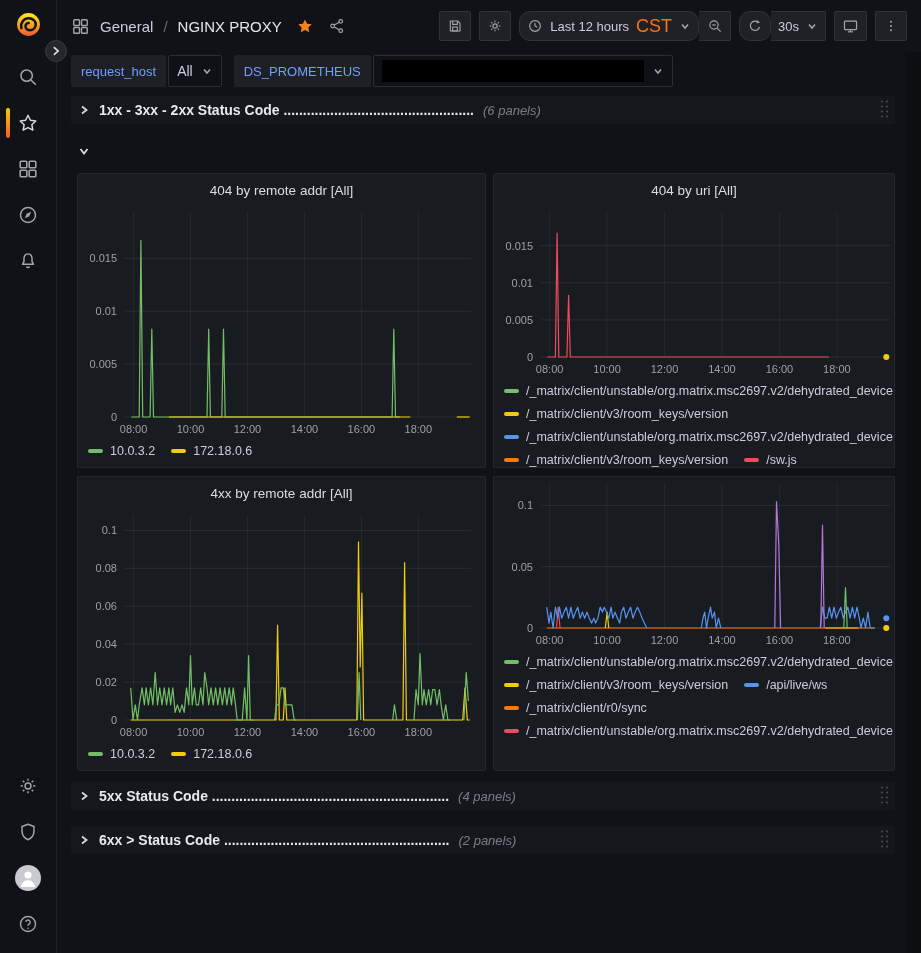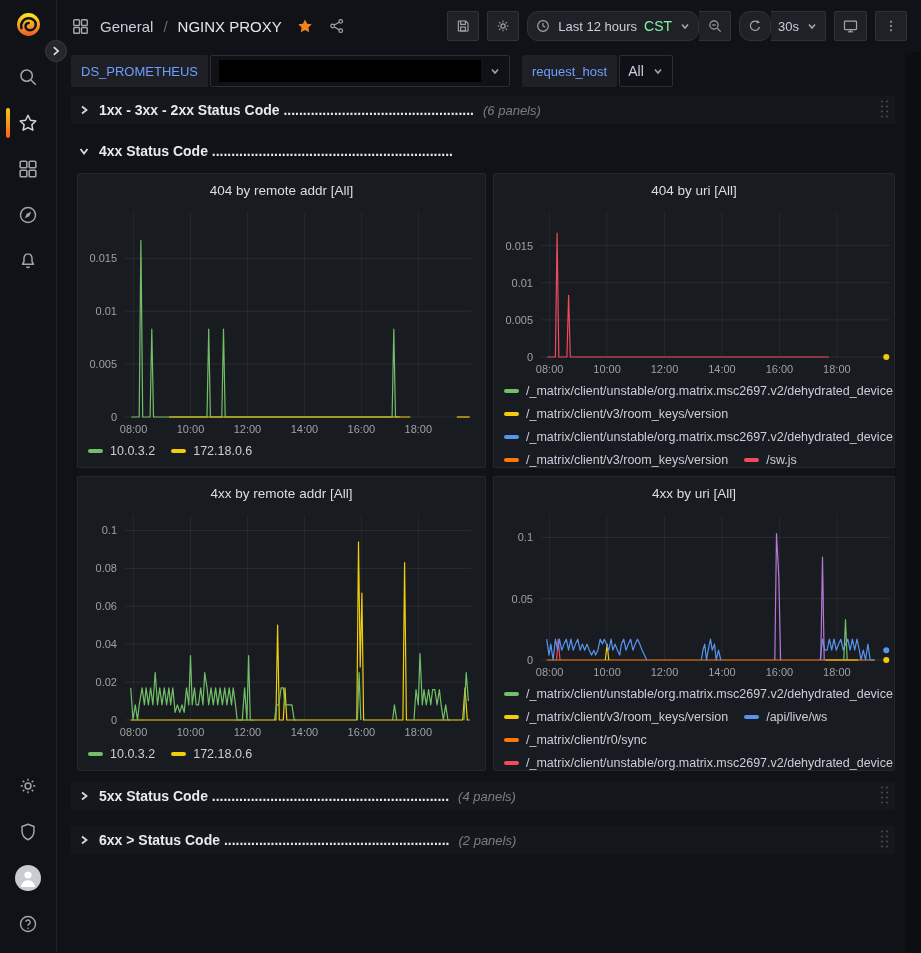--- a/index.html
+++ b/index.html
@@ -54,21 +54,21 @@
   .toolbar { display: flex; align-items: center; gap: 8px; }
   .tgroup { display: flex; }
   .tbtn {
     height: 30px; min-width: 32px; padding: 0 7px;
     background: #202127; border: 1px solid #313238; border-radius: 2px;
     display: flex; align-items: center; justify-content: center; gap: 7px;
     color: #ccccdc; font-size: 13px; cursor: pointer; white-space: nowrap;
   }
   .tgroup .tbtn + .tbtn { border-left: none; border-top-left-radius: 0; border-bottom-left-radius: 0; }
   .tgroup .tbtn:first-child { border-top-right-radius: 0; border-bottom-right-radius: 0; border-radius: 11px; }
-  .tz { color: #86efac; font-size: 14px; font-weight: 500; }
+  .tz { color: #f97316; font-size: 18px; font-weight: 500; }
   .icon { display: flex; color: #a2a5ac; }
 
   
   .subnav { height: 38px; flex: none; display: flex; align-items: center; padding: 0 14px; gap: 12px; }
   .var-group { display: flex; align-items: center; gap: 2px; }
   .var-label {
     height: 32px; display: flex; align-items: center; padding: 0 10px;
     background: #1e2026; border-radius: 2px; color: #6e9fff; font-size: 13px; font-weight: 500;
   }
   .var-select {
@@ -321,34 +321,34 @@
                 <circle cx="12" cy="12" r="1.5"></circle>
                 <circle cx="12" cy="18.5" r="1.5"></circle>
             </svg>
           </span>
         </div>
       </div>
     </header>
 
     <div class="subnav">
       <div class="var-group">
+        <div class="var-label">request_host</div>
+        <div class="var-select">
+          <span class="var-value">All</span>
+          <span class="icon">
+            <svg width="12" height="12" viewBox="0 0 12 12" fill="none" stroke="currentColor" stroke-width="1.6">
+                <polyline points="3,4.5 6,8 9,4.5"></polyline>
+              </svg>
+          </span>
+        </div>
+      </div>
+      <div class="var-group">
         <div class="var-label">DS_PROMETHEUS</div>
         <div class="var-select">
           <div class="redacted"></div>
-          <span class="icon">
-            <svg width="12" height="12" viewBox="0 0 12 12" fill="none" stroke="currentColor" stroke-width="1.6">
-                <polyline points="3,4.5 6,8 9,4.5"></polyline>
-              </svg>
-          </span>
-        </div>
-      </div>
-      <div class="var-group">
-        <div class="var-label">request_host</div>
-        <div class="var-select">
-          <span class="var-value">All</span>
           <span class="icon">
             <svg width="12" height="12" viewBox="0 0 12 12" fill="none" stroke="currentColor" stroke-width="1.6">
                 <polyline points="3,4.5 6,8 9,4.5"></polyline>
               </svg>
           </span>
         </div>
       </div>
     </div>
 
     <main class="dash">
@@ -374,21 +374,20 @@
           </svg>
         </span>
       </div>
 
       <div class="row-head expanded mt12">
         <span class="row-caret">
           <svg width="12" height="12" viewBox="0 0 12 12" fill="none" stroke="currentColor" stroke-width="1.8">
               <polyline points="2.5,4 6,8.5 9.5,4"></polyline>
             </svg>
         </span>
-        <span class="row-title">4xx Status Code ..............................................................</span>
       </div>
 
       <div class="panel-row">
         <section class="panel p-left">
           <div class="panel-title">404 by remote addr [All]</div>
           <div class="chart chart-tall">
               <svg width="407" height="233">
                 <line x1="55.5432098765432" x2="55.5432098765432" y1="6" y2="211" stroke="rgba(204,204,220,0.07)"></line>
                 <text x="55.5432098765432" y="227" text-anchor="middle" font-size="11" fill="#9da0a8" font-family="Liberation Sans, sans-serif">08:00</text>
                 <line x1="112.49794238683126" x2="112.49794238683126" y1="6" y2="211" stroke="rgba(204,204,220,0.07)"></line>
@@ -533,21 +532,20 @@
                   <span>10.0.3.2</span>
                 </div>
                 <div class="legend-item">
                   <span class="swatch" style="background: rgb(242, 204, 12);"></span>
                   <span>172.18.0.6</span>
                 </div>
               </div>
             </div>
         </section>
         <section class="panel p-right">
-          <div class="panel-title">4xx by uri [All]</div>
           <div class="chart chart-short">
               <svg width="410" height="173">
                 <line x1="55.61728395061728" x2="55.61728395061728" y1="6" y2="151" stroke="rgba(204,204,220,0.07)"></line>
                 <text x="55.61728395061728" y="167" text-anchor="middle" font-size="11" fill="#9da0a8" font-family="Liberation Sans, sans-serif">08:00</text>
                 <line x1="113.06584362139915" x2="113.06584362139915" y1="6" y2="151" stroke="rgba(204,204,220,0.07)"></line>
                 <text x="113.06584362139915" y="167" text-anchor="middle" font-size="11" fill="#9da0a8" font-family="Liberation Sans, sans-serif">10:00</text>
                 <line x1="170.51440329218104" x2="170.51440329218104" y1="6" y2="151" stroke="rgba(204,204,220,0.07)"></line>
                 <text x="170.51440329218104" y="167" text-anchor="middle" font-size="11" fill="#9da0a8" font-family="Liberation Sans, sans-serif">12:00</text>
                 <line x1="227.9629629629629" x2="227.9629629629629" y1="6" y2="151" stroke="rgba(204,204,220,0.07)"></line>
                 <text x="227.9629629629629" y="167" text-anchor="middle" font-size="11" fill="#9da0a8" font-family="Liberation Sans, sans-serif">14:00</text>

